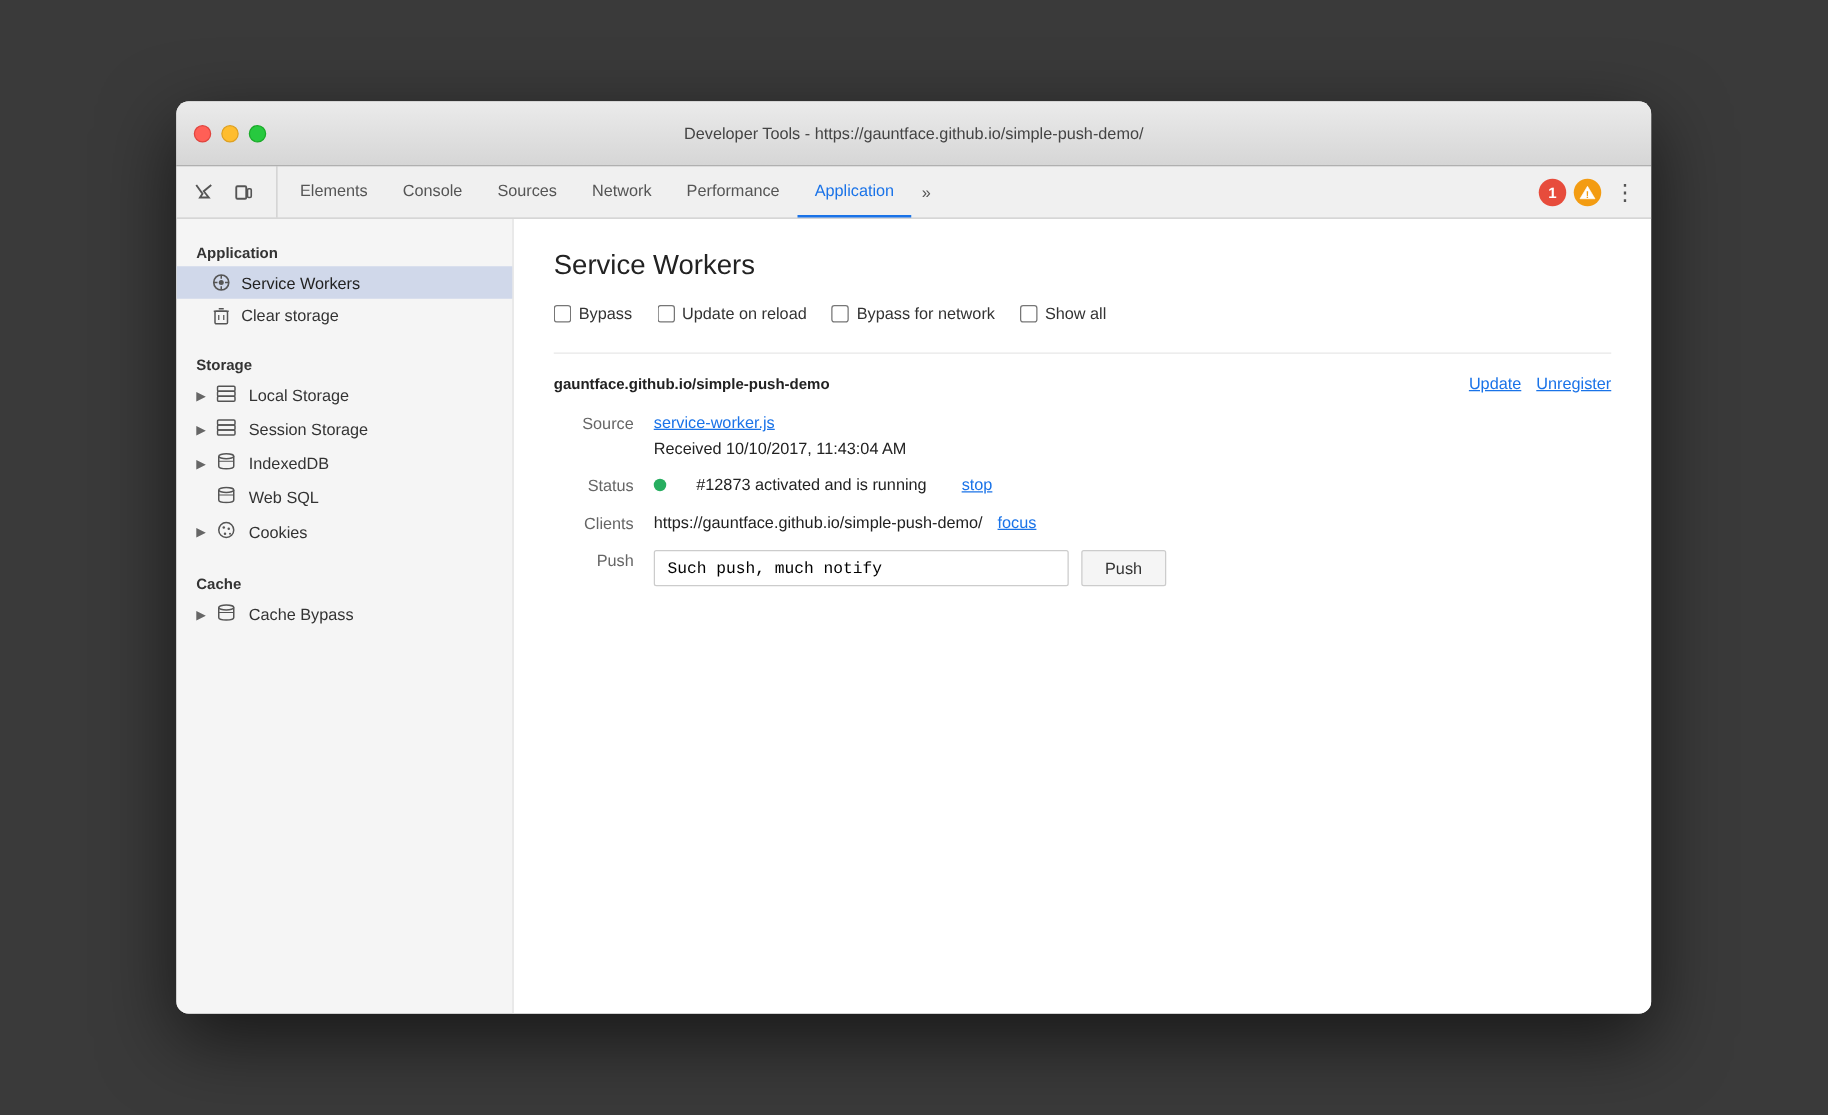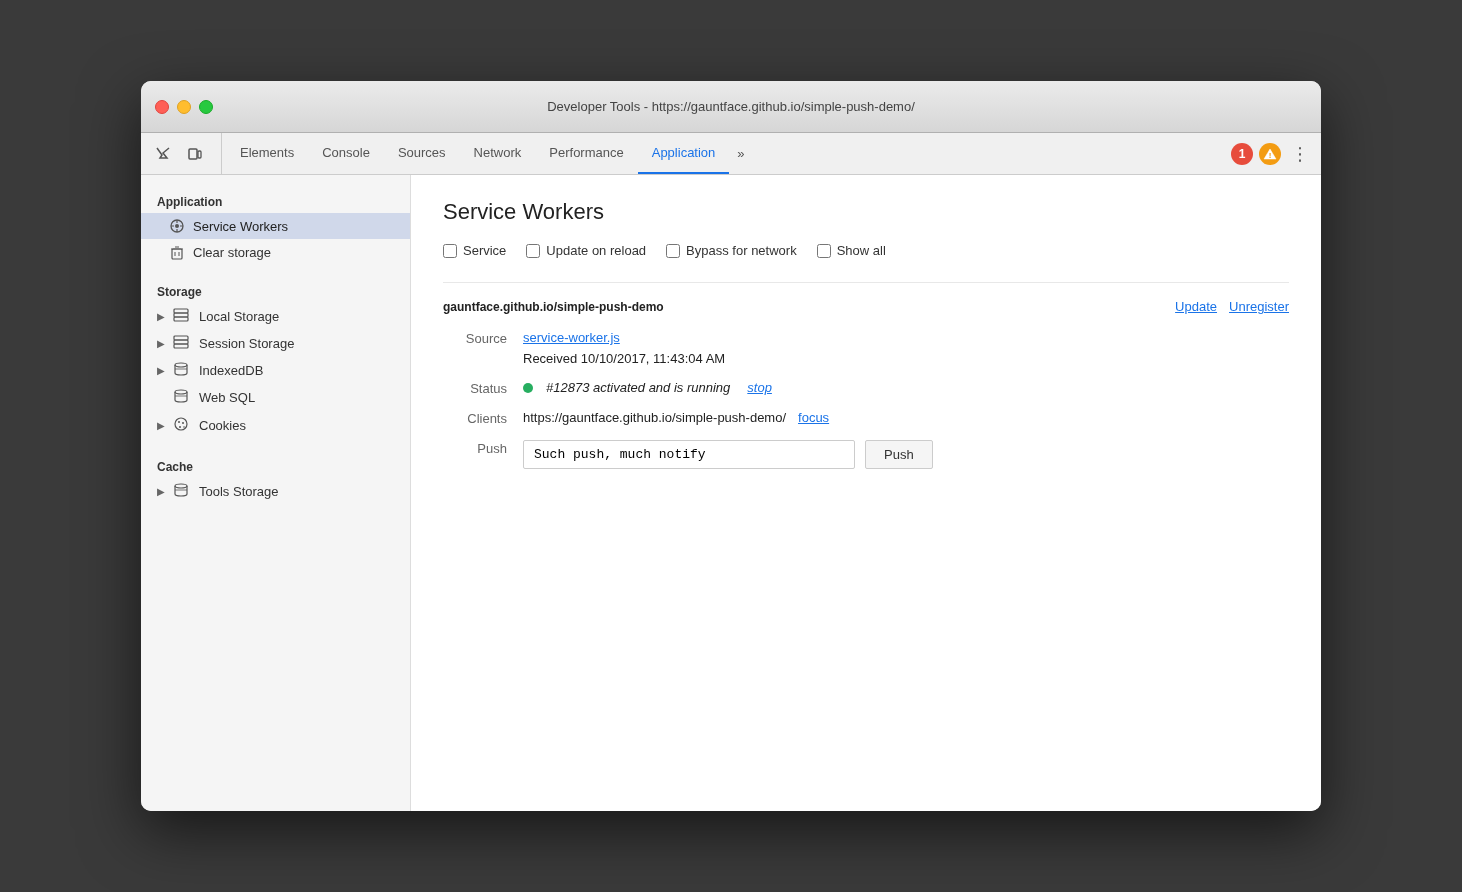--- a/index.html
+++ b/index.html
@@ -271,22 +271,21 @@
       color: #222;
     }
     .sw-value a {
       color: #1a73e8;
       text-decoration: underline;
       cursor: pointer;
     }
     .status-row {
       display: flex;
       align-items: center;
-      gap: 13px;
-      font-style: italic;
+      gap: 24px;
     }
     .status-dot {
       width: 10px;
       height: 10px;
       border-radius: 50%;
       background: #27ae60;
       flex-shrink: 0;
     }
     .stop-link {
       color: #1a73e8;
@@ -475,31 +474,31 @@
 
       <div class="sidebar-item-expandable">
         <span class="expand-arrow">▶</span>
         <span class="icon" style="margin-right:6px;">
           <svg width="16" height="14" viewBox="0 0 16 14" fill="none">
             <ellipse cx="8" cy="3" rx="6" ry="2" stroke="#555" stroke-width="1.2" fill="none"></ellipse>
             <path d="M2 3 L2 11 Q2 13 8 13 Q14 13 14 11 L14 3" stroke="#555" stroke-width="1.2" fill="none"></path>
             <line x1="2" y1="7" x2="14" y2="7" stroke="#555" stroke-width="0.8"></line>
           </svg>
         </span>
-        <span>Tools Storage</span>
+        <span>Cache Bypass</span>
       </div>
     </div>
 
     <div class="content">
       <h1 class="content-title">Service Workers</h1>
 
       <div class="checkboxes-row">
         <label class="checkbox-item">
           <input type="checkbox" style="">
-          <span>Service</span>
+          <span>Bypass</span>
         </label>
         <label class="checkbox-item">
           <input type="checkbox" style="">
           <span>Update on reload</span>
         </label>
         <label class="checkbox-item">
           <input type="checkbox" style="">
           <span>Bypass for network</span>
         </label>
         <label class="checkbox-item">

